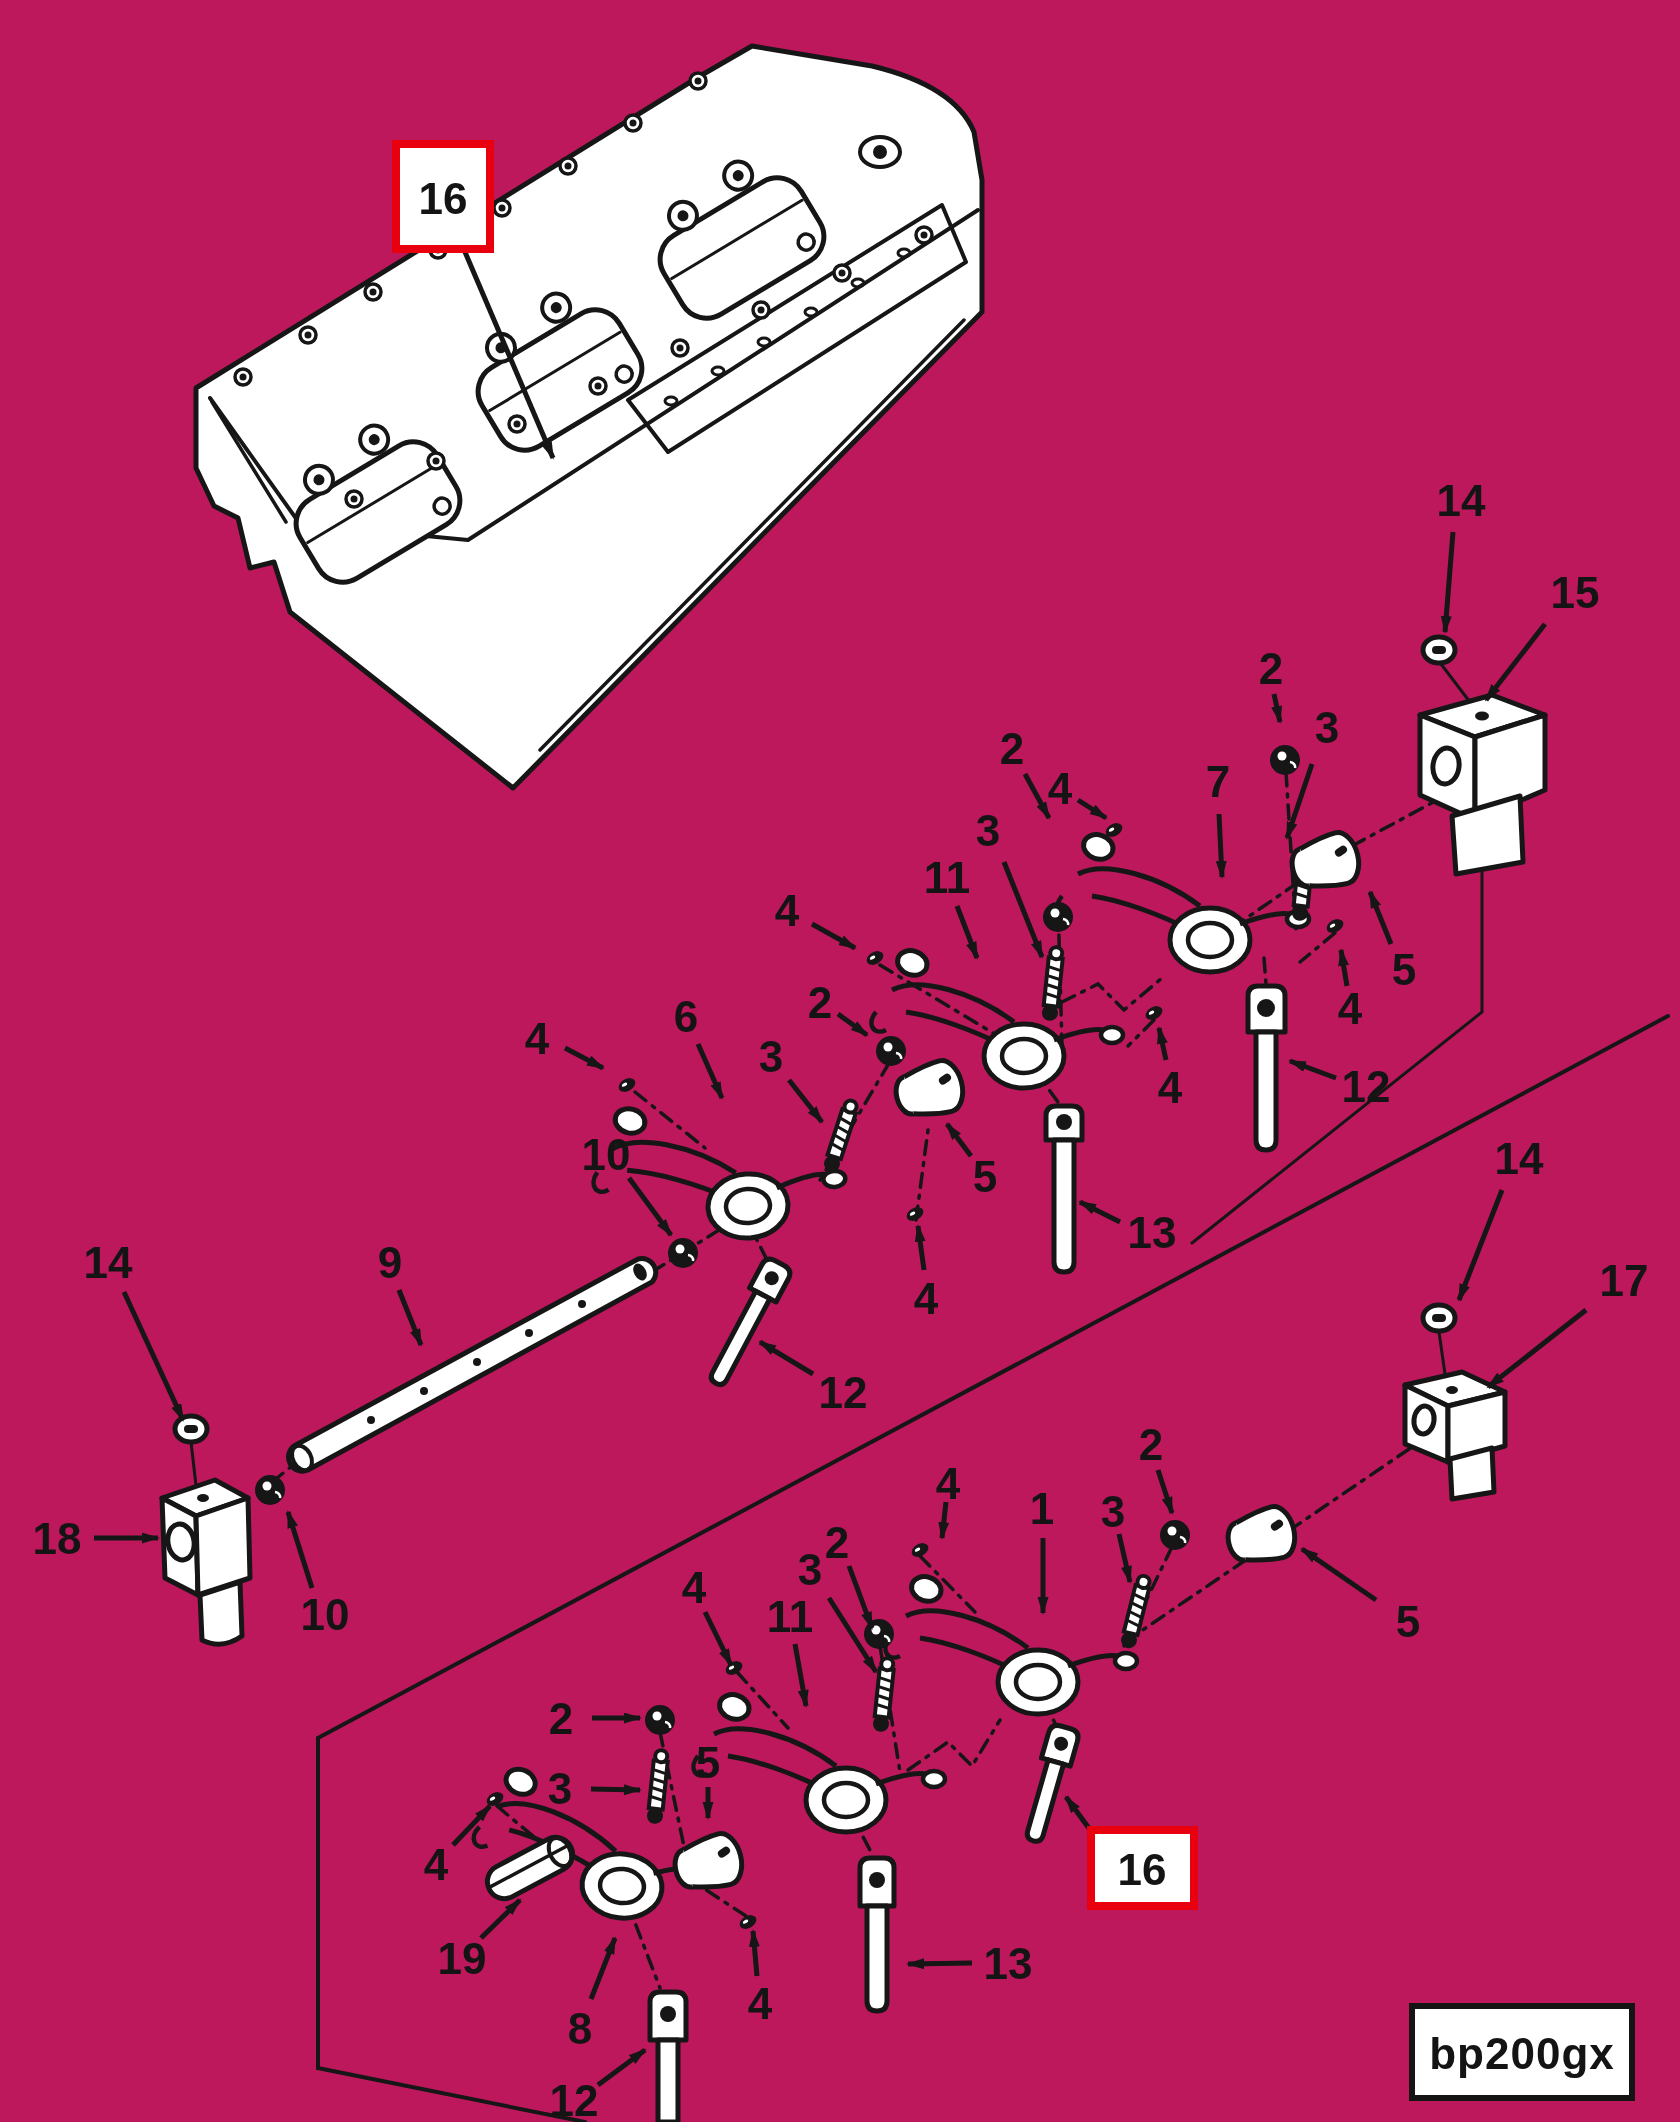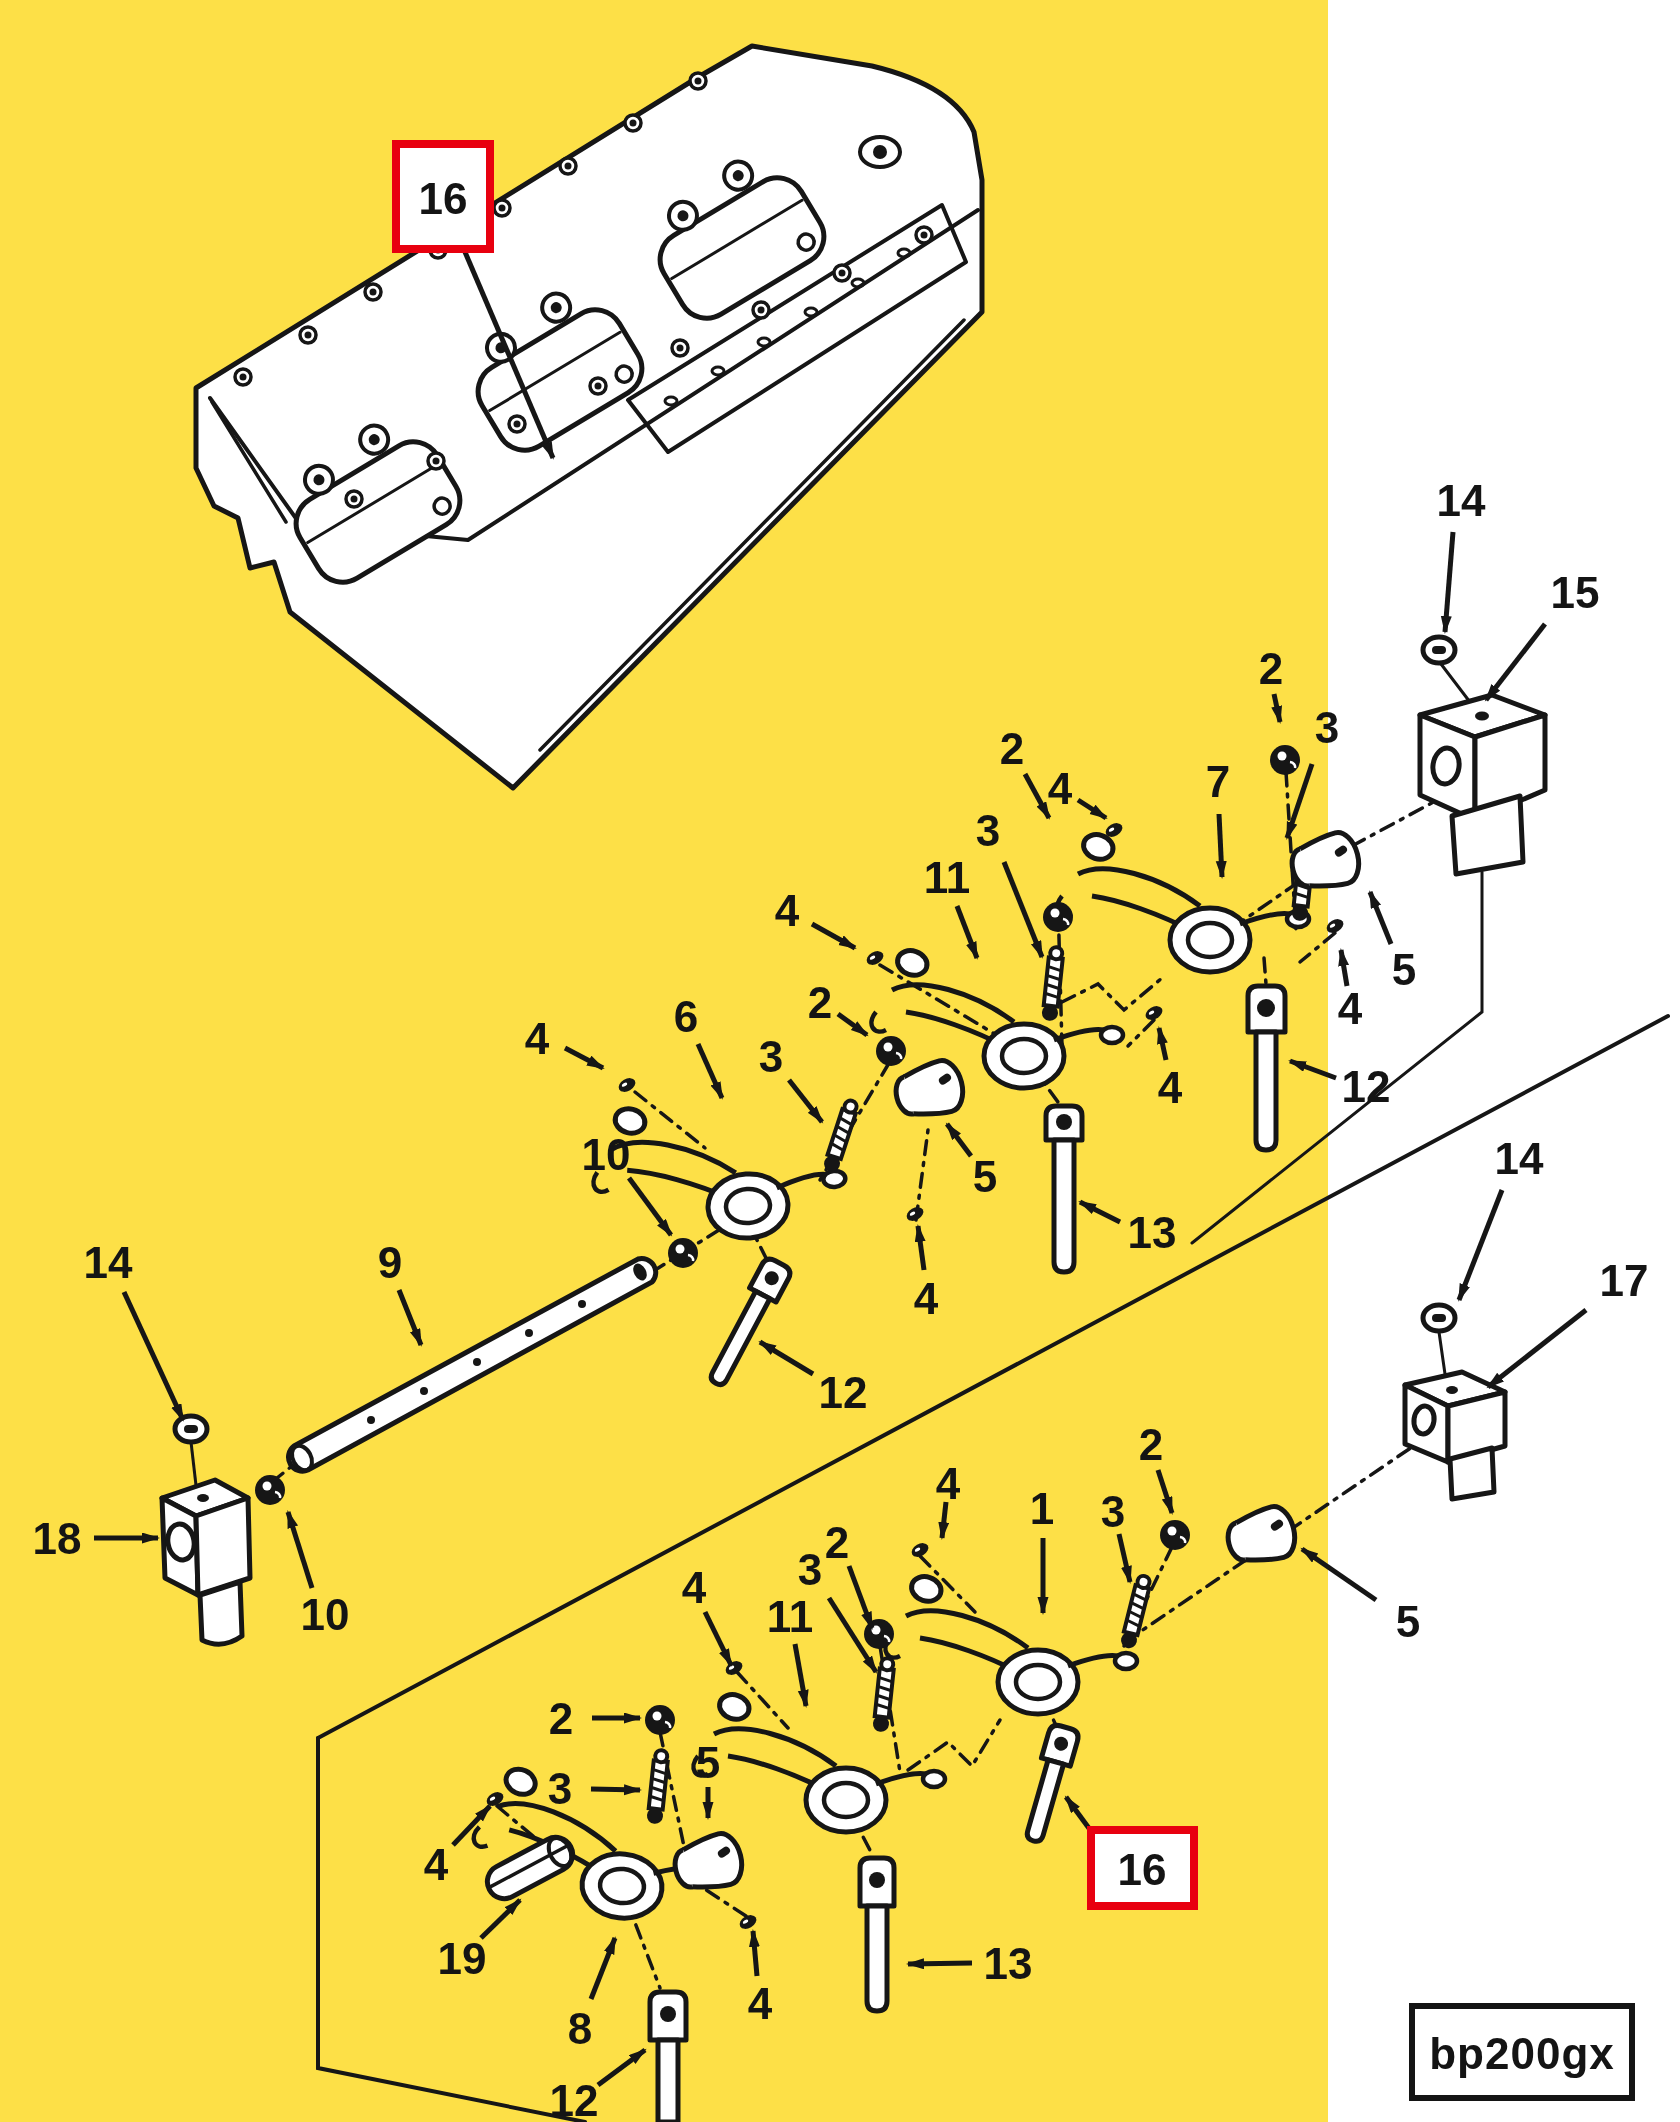--- a/index.html
+++ b/index.html
@@ -1,17 +1,17 @@
 <!DOCTYPE html>
 <html><head>
 <meta charset="utf-8">
 <style>
   html,body{margin:0;padding:0;background:#ffffff;}
   body{font-family:"Liberation Sans",sans-serif;}
-  #stage{width:1328px;height:2122px;position:relative;background:#fde047;}
+  #stage{width:1680px;height:2122px;position:relative;background:#be185d;}
   svg{display:block;}
   .callout-label{font:700 44px "Liberation Sans",sans-serif;fill:#141414;}
   .code-label{font:700 44px "Liberation Sans",sans-serif;fill:#141414;letter-spacing:1px;}
 </style>
 </head>
 <body>
 
 <div id="stage">
 <svg id="diagram" width="1680" height="2122" viewBox="0 0 1680 2122" xmlns="http://www.w3.org/2000/svg">
 

